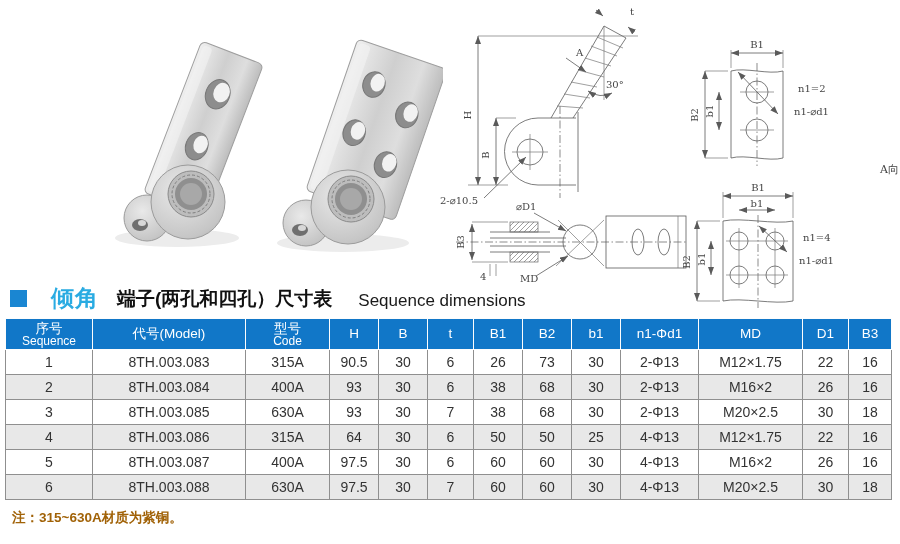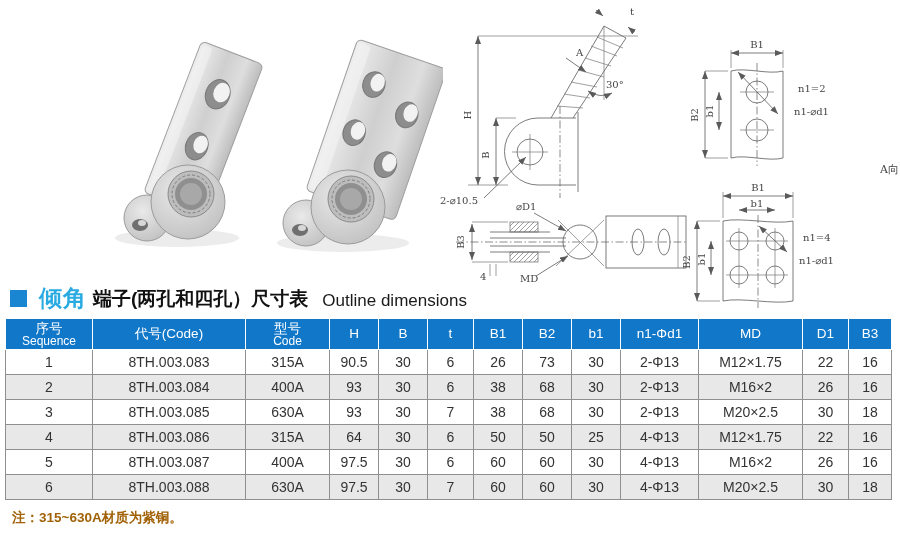--- a/index.html
+++ b/index.html
@@ -14,21 +14,21 @@
   
   .abs{position:absolute;}
   svg text{font-family:"DejaVu Serif",serif;fill:#444;font-size:10px;}
   .dline{stroke:var(--line);stroke-width:.8;fill:none;}
   .thin{stroke:#777;stroke-width:.7;fill:none;}
   .dashdot{stroke:var(--line);stroke-width:.7;fill:none;stroke-dasharray:8 2.5 1.5 2.5;}
   .aview-label{position:absolute;left:848px;top:162px;font-family:"DejaVu Serif",serif;
     font-size:11px;color:#444;margin-left:32px;}
 
   
-  .title-row{position:absolute;left:10px;top:283px;display:flex;align-items:center;gap:12px;}
+  .title-row{position:absolute;left:10px;top:283px;display:flex;align-items:center;gap:24px;}
   .title-bullet{width:17px;height:17px;background:var(--bullet);display:inline-block;}
   .title-accent{color:var(--accent);font-size:23px;font-weight:bold;letter-spacing:1px;}
   .title-main{color:#111;font-size:19px;font-weight:bold;margin-left:-6px;}
   .title-en{color:#1a1a1a;font-size:17px;font-weight:500;margin-left:2px;margin-top:4px;}
 
   
   table.dims{position:absolute;left:5px;top:318px;width:887px;border-collapse:collapse;
     border:1px solid #7d7d7d;table-layout:fixed;}
   table.dims th{background:var(--header-bg);color:var(--header-text);border:1px solid #fdfdfd;
     height:31px;font-weight:normal;vertical-align:middle;padding:1px 12px;}
@@ -257,21 +257,21 @@
 
     <path class="dline" d="M79,56 L107,82" marker-start="url(#a4)" marker-end="url(#a4)"></path>
     <text x="123" y="71">n1=4</text>
     <text x="119" y="94">n1-⌀d1</text>
   </svg>
 
   <div class="title-row">
     <span class="title-bullet"></span>
     <span class="title-accent">倾角</span>
     <span class="title-main">端子(两孔和四孔）尺寸表</span>
-    <span class="title-en">Outline dimensions</span>
+    <span class="title-en">Sequence dimensions</span>
   </div>
 
   <table class="dims">
     <colgroup>
         <col style="width: 87px;">
         <col style="width: 153px;">
         <col style="width: 84px;">
         <col style="width: 49px;">
         <col style="width: 49px;">
         <col style="width: 46px;">
@@ -283,21 +283,21 @@
         <col style="width: 46px;">
         <col style="width: 43px;">
       </colgroup>
     <thead>
         <tr id="thead-row">
           <th>
             <div class="hz">序号</div>
             <div class="he">Sequence</div>
           </th>
           <th>
-            <div class="hz">代号(Code)</div>
+            <div class="hz">代号(Model)</div>
           </th>
           <th>
             <div class="hz">型号</div>
             <div class="he">Code</div>
           </th>
           <th>
             <div class="hz">H</div>
           </th>
           <th>
             <div class="hz">B</div>

